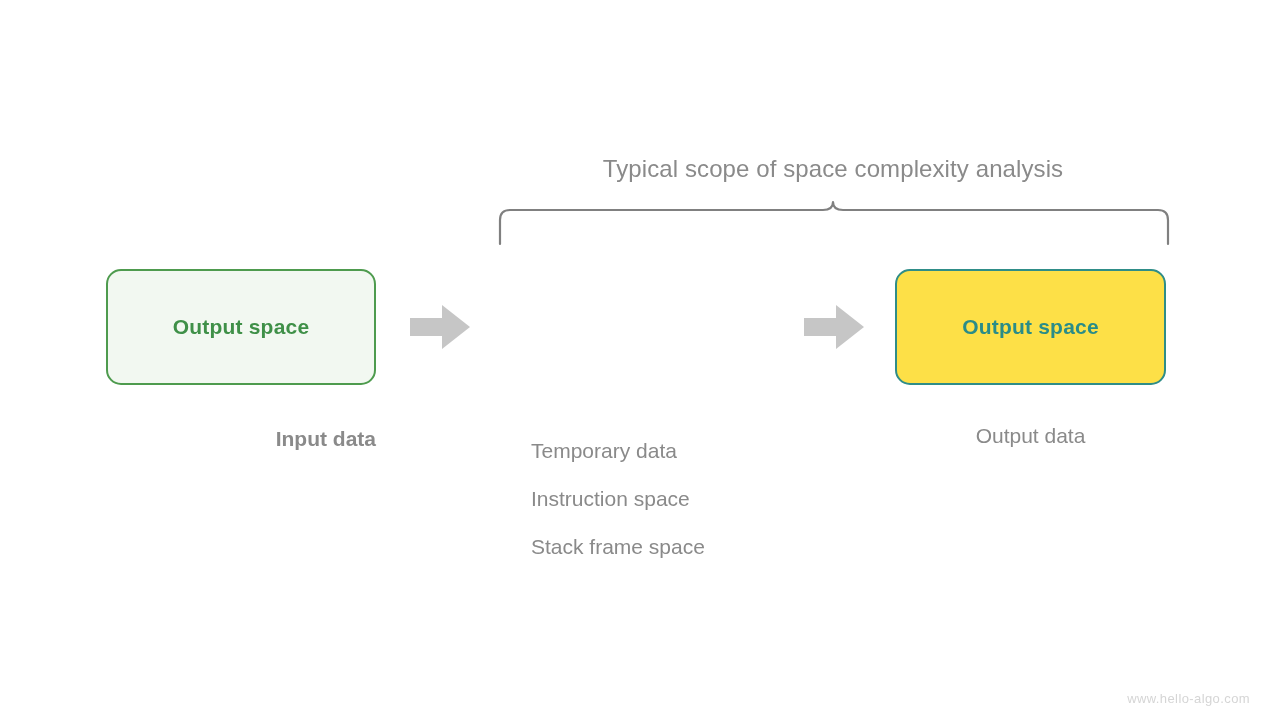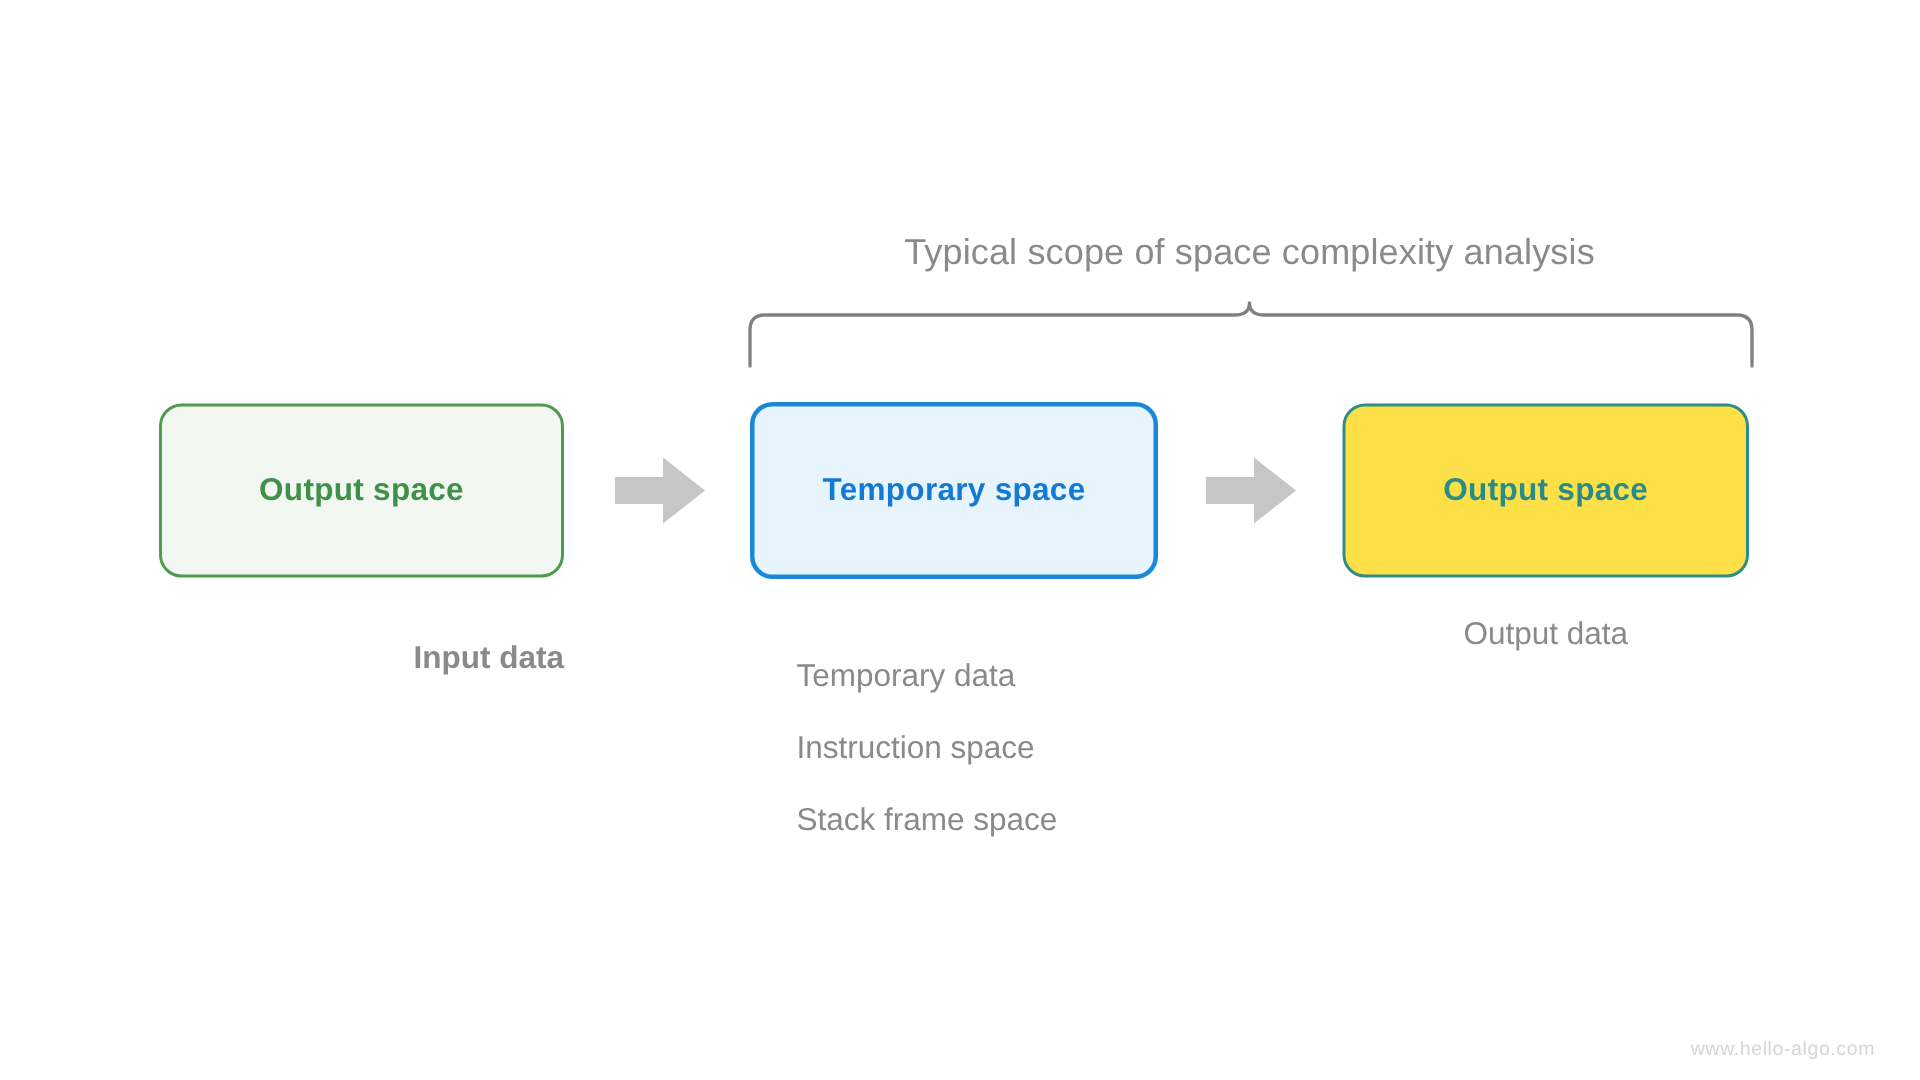--- a/index.html
+++ b/index.html
@@ -104,21 +104,21 @@
   }
   .caption-input {
     left: 106px;
     top: 427px;
     width: 270px;
     text-align: right;
     font-weight: bold;
   }
   .caption-output {
     left: 895px;
-    top: 411px;
+    top: 424px;
     width: 271px;
     text-align: center;
   }
   .caption-temp {
     left: 531px;
     top: 427px;
     text-align: left;
   }
   .caption-temp .line {
     display: block;
@@ -150,23 +150,20 @@
   </svg>
 
   <div class="box box-input">
     <span>Output space</span>
   </div>
 
   <svg class="arrow arrow-1" viewBox="0 0 62 50" xmlns="http://www.w3.org/2000/svg">
     <path d="M 0 16 L 32 16 L 32 3 L 60 25 L 32 47 L 32 34 L 0 34 Z" fill="#c6c6c6"></path>
   </svg>
 
-  <div class="box box-temp">
-    <span>Temporary space</span>
-  </div>
 
   <svg class="arrow arrow-2" viewBox="0 0 62 50" xmlns="http://www.w3.org/2000/svg">
     <path d="M 0 16 L 32 16 L 32 3 L 60 25 L 32 47 L 32 34 L 0 34 Z" fill="#c6c6c6"></path>
   </svg>
 
   <div class="box box-output">
     <span>Output space</span>
   </div>
 
   <div class="caption caption-input">

